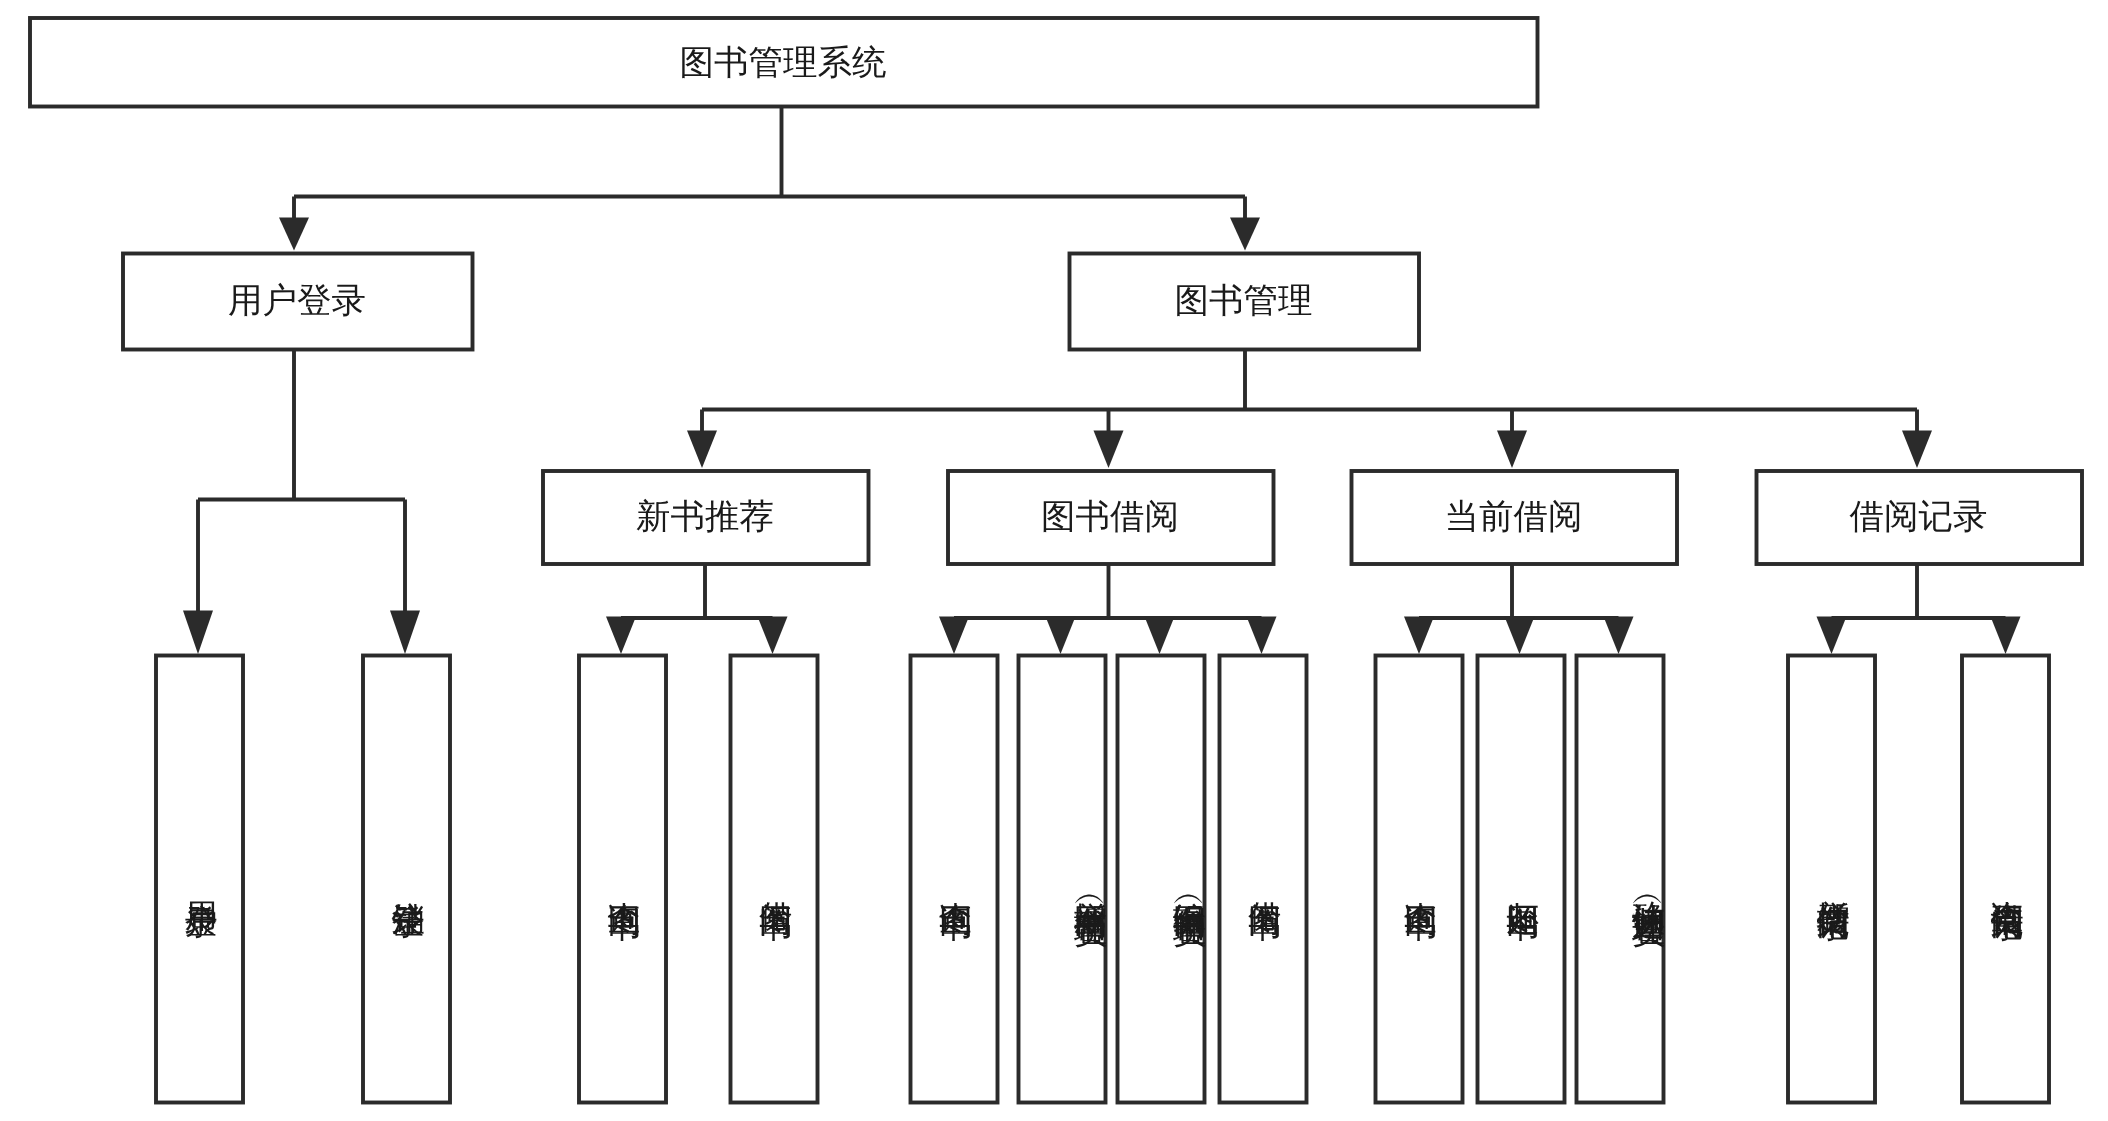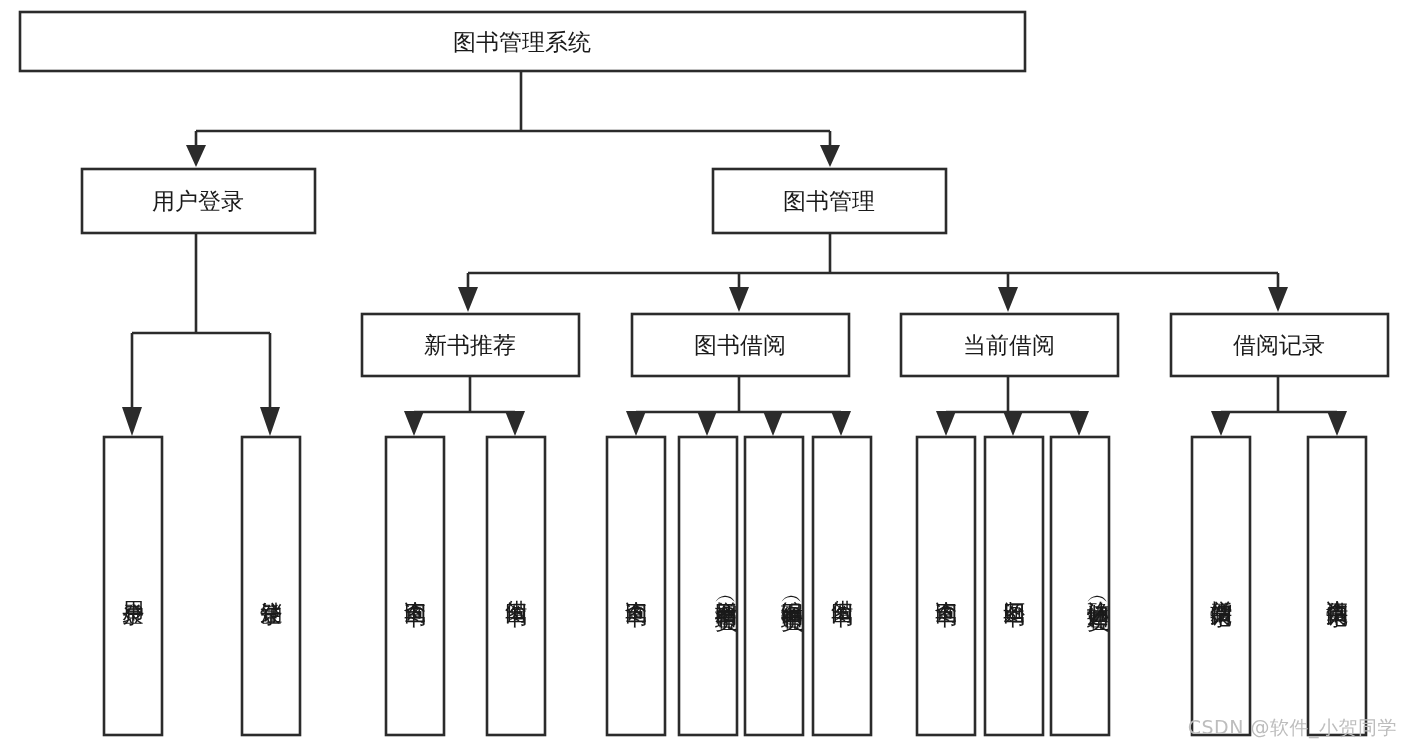--- a/index.html
+++ b/index.html
@@ -227,15 +227,14 @@
   <div class="vlabel" style="left:745px; top:444px; width:58px; height:291px; display:flex; align-items:flex-start; justify-content:center;">编辑图书（管理员）</div>
   <div class="vlabel" style="left:813px; top:437px; width:58px; height:298px; display:flex; align-items:center; justify-content:center;">借阅图书</div>
 
   <div class="vlabel" style="left:917px; top:437px; width:58px; height:298px; display:flex; align-items:center; justify-content:center;">查询图书</div>
   <div class="vlabel" style="left:985px; top:437px; width:58px; height:298px; display:flex; align-items:center; justify-content:center;">归还图书</div>
   <div class="vlabel" style="left:1051px; top:444px; width:58px; height:291px; display:flex; align-items:flex-start; justify-content:center;">确认归还（管理员）</div>
 
   <div class="vlabel" style="left:1192px; top:437px; width:58px; height:298px; display:flex; align-items:center; justify-content:center;">新增借阅记录</div>
   <div class="vlabel" style="left:1308px; top:437px; width:58px; height:298px; display:flex; align-items:center; justify-content:center;">查询借阅记录</div>
 
-  <div class="watermark">CSDN @软件_小贺同学</div>
 
 </div>
 
 </body></html>

